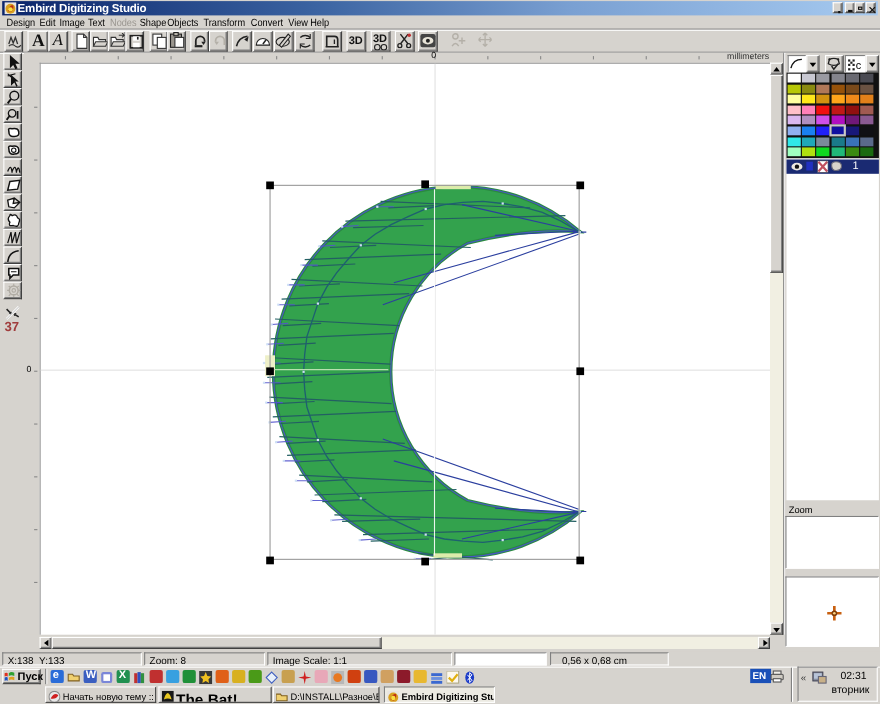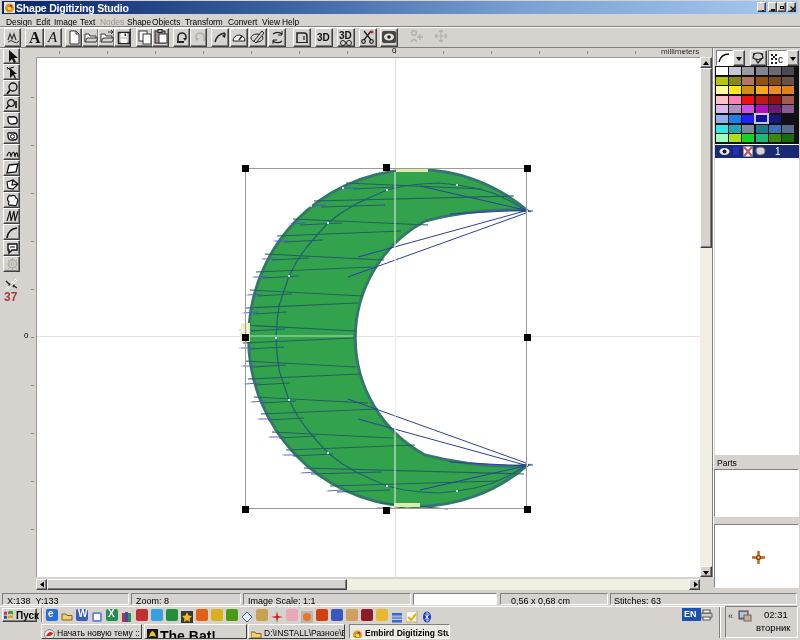--- a/index.html
+++ b/index.html
@@ -8,21 +8,21 @@
 .txt{position:absolute;font-size:11px;color:#000;white-space:nowrap}
 </style></head><body>
 <div class="abs" style="left:0;top:0;width:800px;height:640px;background:#d6d3ce">
 <div class="abs" style="left:2px;top:1px;width:796px;height:13px;background:linear-gradient(90deg,#0a246a 0%,#3a62a0 35%,#7aa0d2 65%,#a6caf0 100%)"></div>
 <svg class="abs" style="left:4px;top:2px" width="11" height="11" viewBox="0 0 11 11">
 <rect x="0" y="0" width="11" height="11" fill="#e8e4e0"></rect>
 <circle cx="5.5" cy="6" r="4.5" fill="#d8a020"></circle>
       <path d="M3 8 Q5 2 8 3 Q9 6 6 9 Z" fill="#c03010"></path>
       <circle cx="5.5" cy="6.5" r="2" fill="#f8e040"></circle>
     </svg>
-<div class="txt" style="left:16px;top:2px;font-weight:bold;color:#fff;font-size:10.5px;letter-spacing:-0.2px">Shape Digitizing Studio</div>
+<div class="txt" style="left:16px;top:2px;font-weight:bold;color:#fff;font-size:10.5px;letter-spacing:-0.2px">Embird Digitizing Studio</div>
 <div class="btn" style="left:757px;top:2px;width:9px;height:10px">
       <div class="abs" style="left:4px;top:7px;width:1.5px;height:1.5px;background:#111"></div>
     </div>
 <div class="btn" style="left:768px;top:2px;width:9px;height:10px">
       <div class="abs" style="left:2px;top:6px;width:4px;height:1.5px;background:#111"></div>
     </div>
 <div class="btn" style="left:777px;top:2px;width:9px;height:10px">
       <div class="abs" style="left:2px;top:2.5px;width:4px;height:3.5px;border:1px solid #111;border-top:1.5px solid #111"></div>
     </div>
 <div class="btn" style="left:787px;top:2px;width:9px;height:10px">
@@ -470,21 +470,21 @@
 <svg class="abs" style="left:743px;top:146px" width="10" height="11">
       <rect x="0" y="0" width="10" height="11" fill="#fff"></rect>
       <path d="M1 1 L9 10 M9 1 L1 10" stroke="#c05060" stroke-width="2"></path>
       <rect x="0" y="0" width="10" height="11" fill="none" stroke="#334"></rect>
     </svg>
 <svg class="abs" style="left:755px;top:146px" width="11" height="11">
       <path d="M1 4 Q1 1 5 1 Q10 1 10 5 Q10 9 5 9 Q1 9 1 4 Z" fill="#d8d4cc" stroke="#667"></path>
     </svg>
 <div class="txt" style="left:775px;top:146px;color:#fff;font-size:10px">1</div>
 <div class="abs" style="left:714px;top:455px;width:86px;height:14px;background:#d6d3ce"></div>
-<div class="txt" style="left:717px;top:458px;font-size:8.5px">Parts</div>
+<div class="txt" style="left:717px;top:458px;font-size:8.5px">Zoom</div>
 <div class="sunk" style="left:714px;top:469px;width:85px;height:48px;background:#fff"></div>
 <div class="sunk" style="left:714px;top:524px;width:85px;height:64px;background:#fff"></div>
 <svg class="abs" style="left:751px;top:550px" width="15" height="15">
       <path d="M7.5 1 V14 M1 7.5 H14" stroke="#c86010" stroke-width="2.4"></path>
       <circle cx="7.5" cy="7.5" r="2.6" fill="#803c08"></circle>
       <circle cx="7.5" cy="7.5" r="1.2" fill="#f8d080"></circle>
     </svg>
 <div class="abs" style="left:0;top:590px;width:800px;height:2px;background:#d6d3ce"></div>
 <div class="abs" style="left:0;top:592px;width:800px;height:14px;background:#d6d3ce"></div>
 <div class="sunk" style="left:2px;top:593px;width:127px;height:12px">
@@ -492,23 +492,20 @@
     </div>
 <div class="sunk" style="left:131px;top:593px;width:110px;height:12px">
       <div class="txt" style="left:4px;top:2px;font-size:9px">Zoom:&nbsp;8</div>
     </div>
 <div class="sunk" style="left:243px;top:593px;width:168px;height:12px">
       <div class="txt" style="left:4px;top:2px;font-size:9px">Image Scale:&nbsp;1:1</div>
     </div>
 <div class="sunk" style="left:413px;top:593px;width:84px;height:12px;background:#fff"></div>
 <div class="sunk" style="left:500px;top:593px;width:108px;height:12px">
       <div class="txt" style="left:10px;top:2px;font-size:9px">0,56 x 0,68 cm</div>
-    </div>
-<div class="sunk" style="left:610px;top:593px;width:187px;height:12px">
-      <div class="txt" style="left:3px;top:2px;font-size:9px">Stitches:&nbsp;63</div>
     </div>
 <div class="abs" style="left:0;top:606px;width:800px;height:34px;background:#d6d3ce;border-top:1px solid #fff"></div>
 <div class="btn" style="left:2px;top:608px;width:35px;height:14px">
 <svg width="10" height="10" style="position:absolute;left:1px;top:1px" viewBox="0 0 10 10">
         <path d="M0 2 Q2 1 3 2 L3 5 Q2 4 0 5 Z" fill="#e03020"></path>
         <path d="M4 2 Q6 0 9 1.5 L9 4.5 Q6 3 4 4.6 Z" fill="#30a030"></path>
         <path d="M0 6 Q2 5 3 6 L3 9 Q2 8 0 9 Z" fill="#2050c0"></path>
         <path d="M4 6 Q6 4.6 9 5.5 L9 8.5 Q6 7 4 8.6 Z" fill="#e0a020"></path>
       </svg>
 <div class="txt" style="left:13px;top:1px;font-weight:bold;font-size:10px">Пуск</div>

